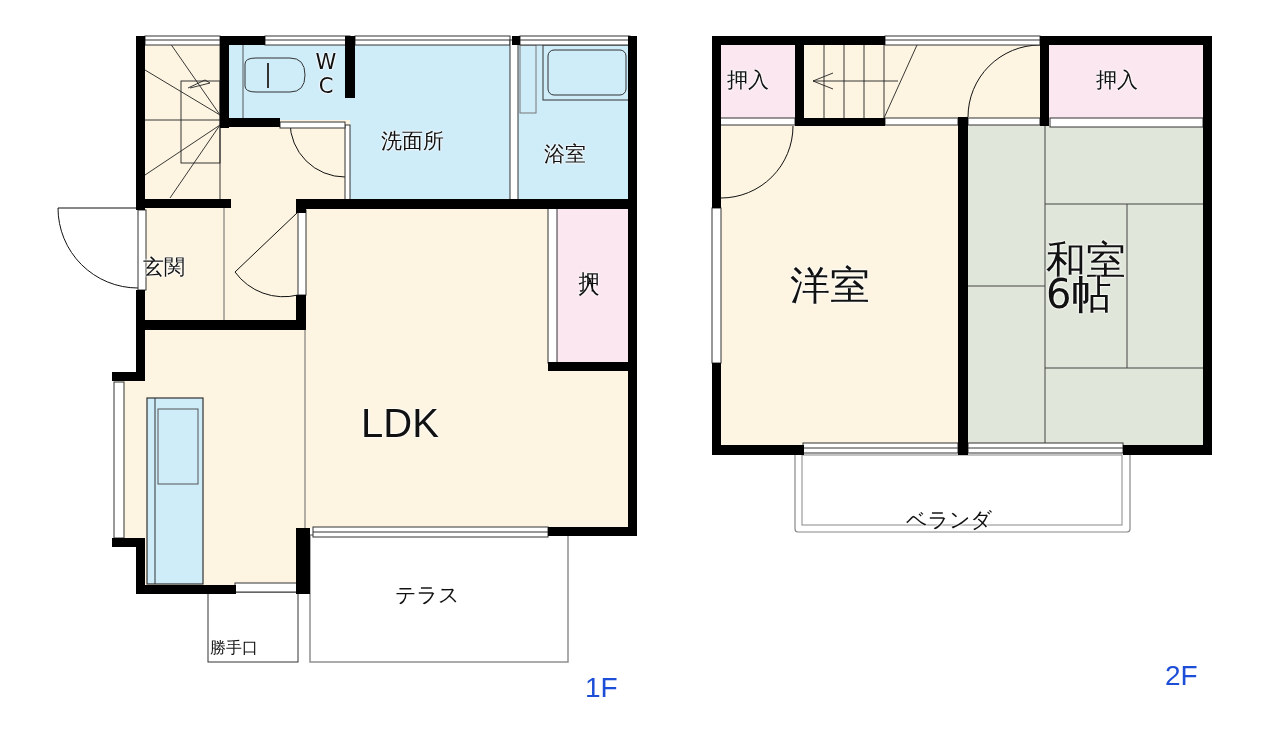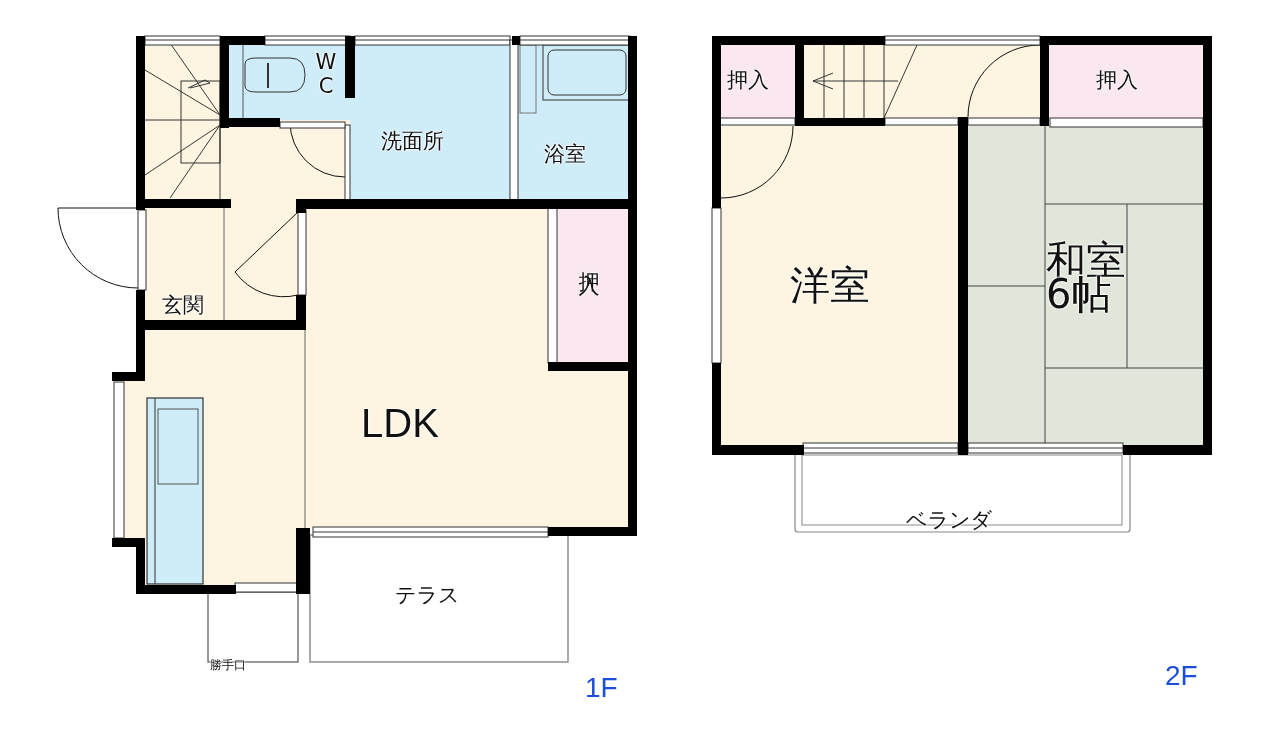--- a/index.html
+++ b/index.html
@@ -3,21 +3,21 @@
 <meta charset="utf-8">
 <style>
   html, body { margin: 0; padding: 0; background: #ffffff; }
   body { width: 1266px; height: 730px; position: relative; overflow: hidden;
          font-family: "DejaVu Sans", "Liberation Sans", sans-serif; }
   #plan { position: absolute; left: 0; top: 0; }
   .lbl { position: absolute; color: #111; white-space: nowrap; line-height: 1;
          text-shadow: 0 0 2px #fff, 0 0 2px #fff, 0 0 3px #fff; }
   .lbl.lg { font-size: 40px; }
   .lbl.sm { font-size: 21px; }
-  .lbl.xs { font-size: 12px; margin-top: 19px; }
+  .lbl.xs { font-size: 16px; }
   .lbl.vert { writing-mode: vertical-rl; letter-spacing: 2px; }
   .floor { position: absolute; font-family: "Liberation Sans", sans-serif; font-size: 28px; color: #1d4ed8; }
 </style>
 </head>
 <body>
 
 <svg id="plan" width="1266" height="730" viewBox="0 0 1266 730" xmlns="http://www.w3.org/2000/svg">
 
   <g>
 
@@ -175,21 +175,21 @@
     </g>
   </g>
 </svg>
 
 <div class="lbl sm" style="left:313px;top:52px;width:26px;text-align:center;">
   <div>W</div>
   <div style="margin-top:3px">C</div>
 </div>
 <div class="lbl sm" style="left:381px;top:113px;margin-top:18px;">洗面所</div>
 <div class="lbl sm" style="left:544px;top:144px;">浴室</div>
-<div class="lbl sm" style="left:162px;top:257px;margin-top:38px;">玄関</div>
+<div class="lbl sm" style="left:143px;top:257px;">玄関</div>
 <div class="lbl sm vert" style="left:578px;top:255px;">押入</div>
 <div class="lbl lg" style="left:341px;top:403px;font-family:'Liberation Sans',sans-serif;margin-left:20px;">LDK</div>
 <div class="lbl sm" style="left:395px;top:585px;">テラス</div>
 <div class="lbl xs" style="left:210px;top:640px;">勝手口</div>
 <div class="floor" style="left:585px;top:672px;">1F</div>
 
 <div class="lbl sm" style="left:727px;top:70px;">押入</div>
 <div class="lbl sm" style="left:1096px;top:70px;">押入</div>
 <div class="lbl lg" style="left:790px;top:265px;">洋室</div>
 <div class="lbl lg" style="left:1034px;top:240px;margin-left:12px;">和室</div>

